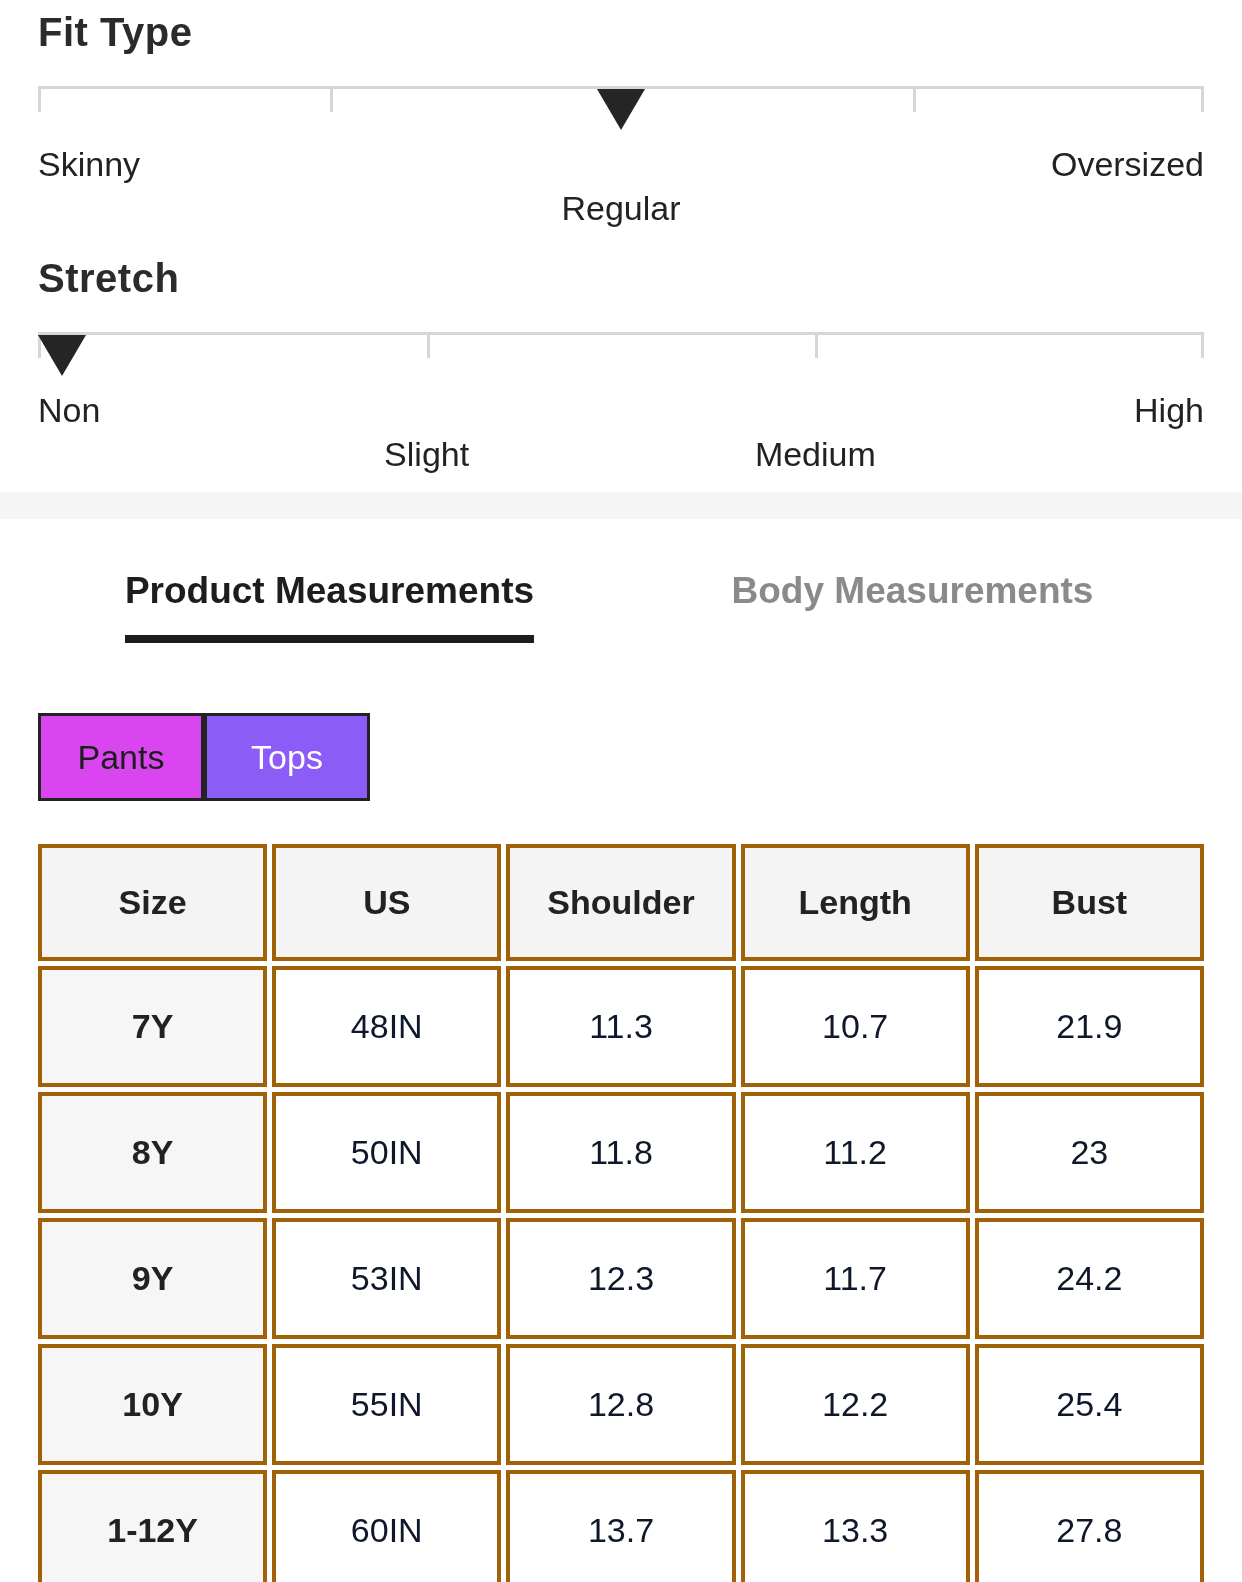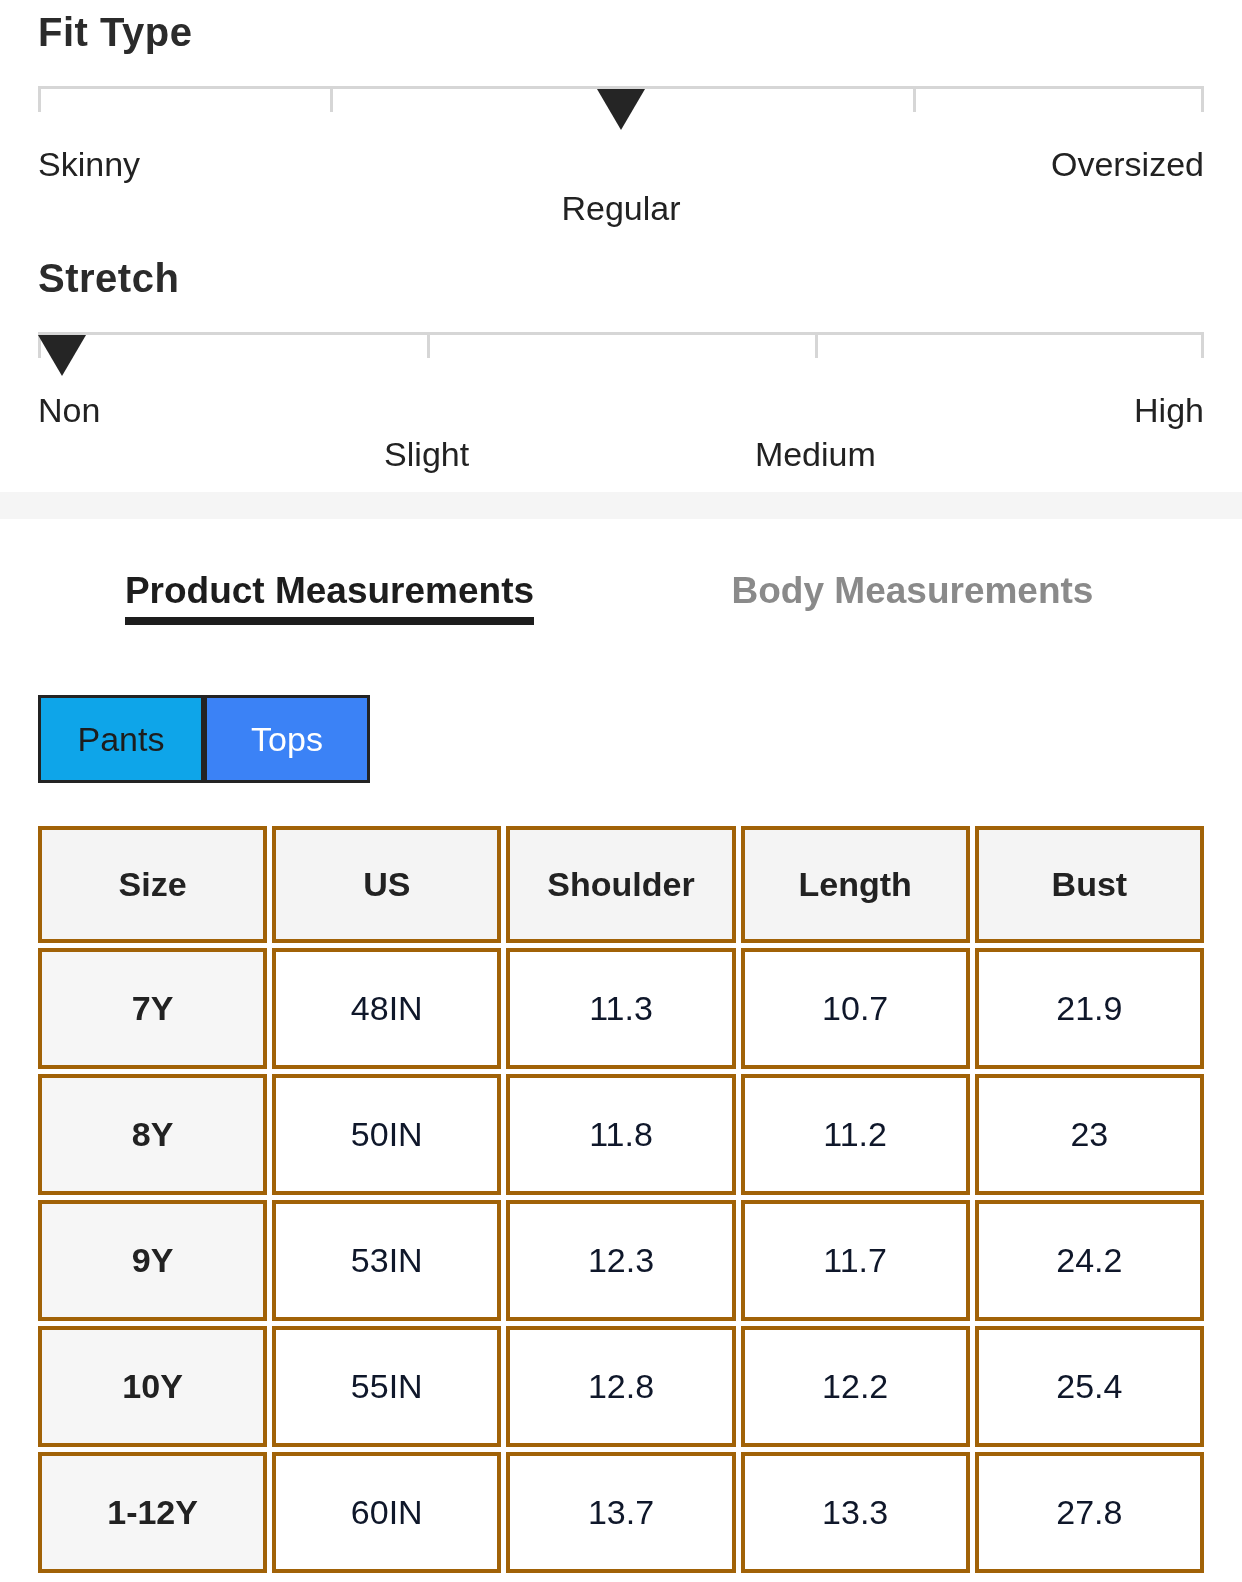--- a/index.html
+++ b/index.html
@@ -45,34 +45,34 @@
   .lbl.pos-center { transform: translateX(-50%); margin-top: 44px; }
 
   
   .divider-band { margin-top: 62px; height: 27px; width: 1242px; background: #f5f5f5; }
 
   
   .tabs { display: flex; margin: 50px 38px 0; }
   .tab { flex: 1; display: flex; justify-content: center; cursor: pointer; }
   .tab-label {
     font-size: 37px; font-weight: bold; line-height: 44px;
-    padding-bottom: 4px; white-space: nowrap;
+    padding-bottom: 22px; white-space: nowrap;
   }
   .tab.active .tab-label { color: #1d1d1d; border-bottom: 8px solid #1d1d1d; }
   .tab.inactive .tab-label { color: #8a8a8a; }
 
   
   .toggle { display: flex; margin: 70px 38px 0; }
   .toggle-btn {
     width: 166px; height: 88px;
     display: flex; align-items: center; justify-content: center;
     font-size: 34px; cursor: pointer;
   }
-  .toggle-btn.plain { background: #0ea5e9; color: #1d1d1d; border: 3px solid #232323; }
-  .toggle-btn.selected { background: #3b82f6; color: #ffffff; border: 3px solid #232323; }
+  .toggle-btn.plain { background: #d946ef; color: #1d1d1d; border: 3px solid #232323; }
+  .toggle-btn.selected { background: #8b5cf6; color: #ffffff; border: 3px solid #232323; }
 
   
   .size-table-wrap { margin: 38px 33px 0; }
   table.size-table {
     width: 100%; border-collapse: separate; border-spacing: 5px;
     table-layout: fixed;
   }
   .size-table th, .size-table td {
     text-align: center; vertical-align: middle;
     font-size: 34px; border: 4px solid #a16207;

